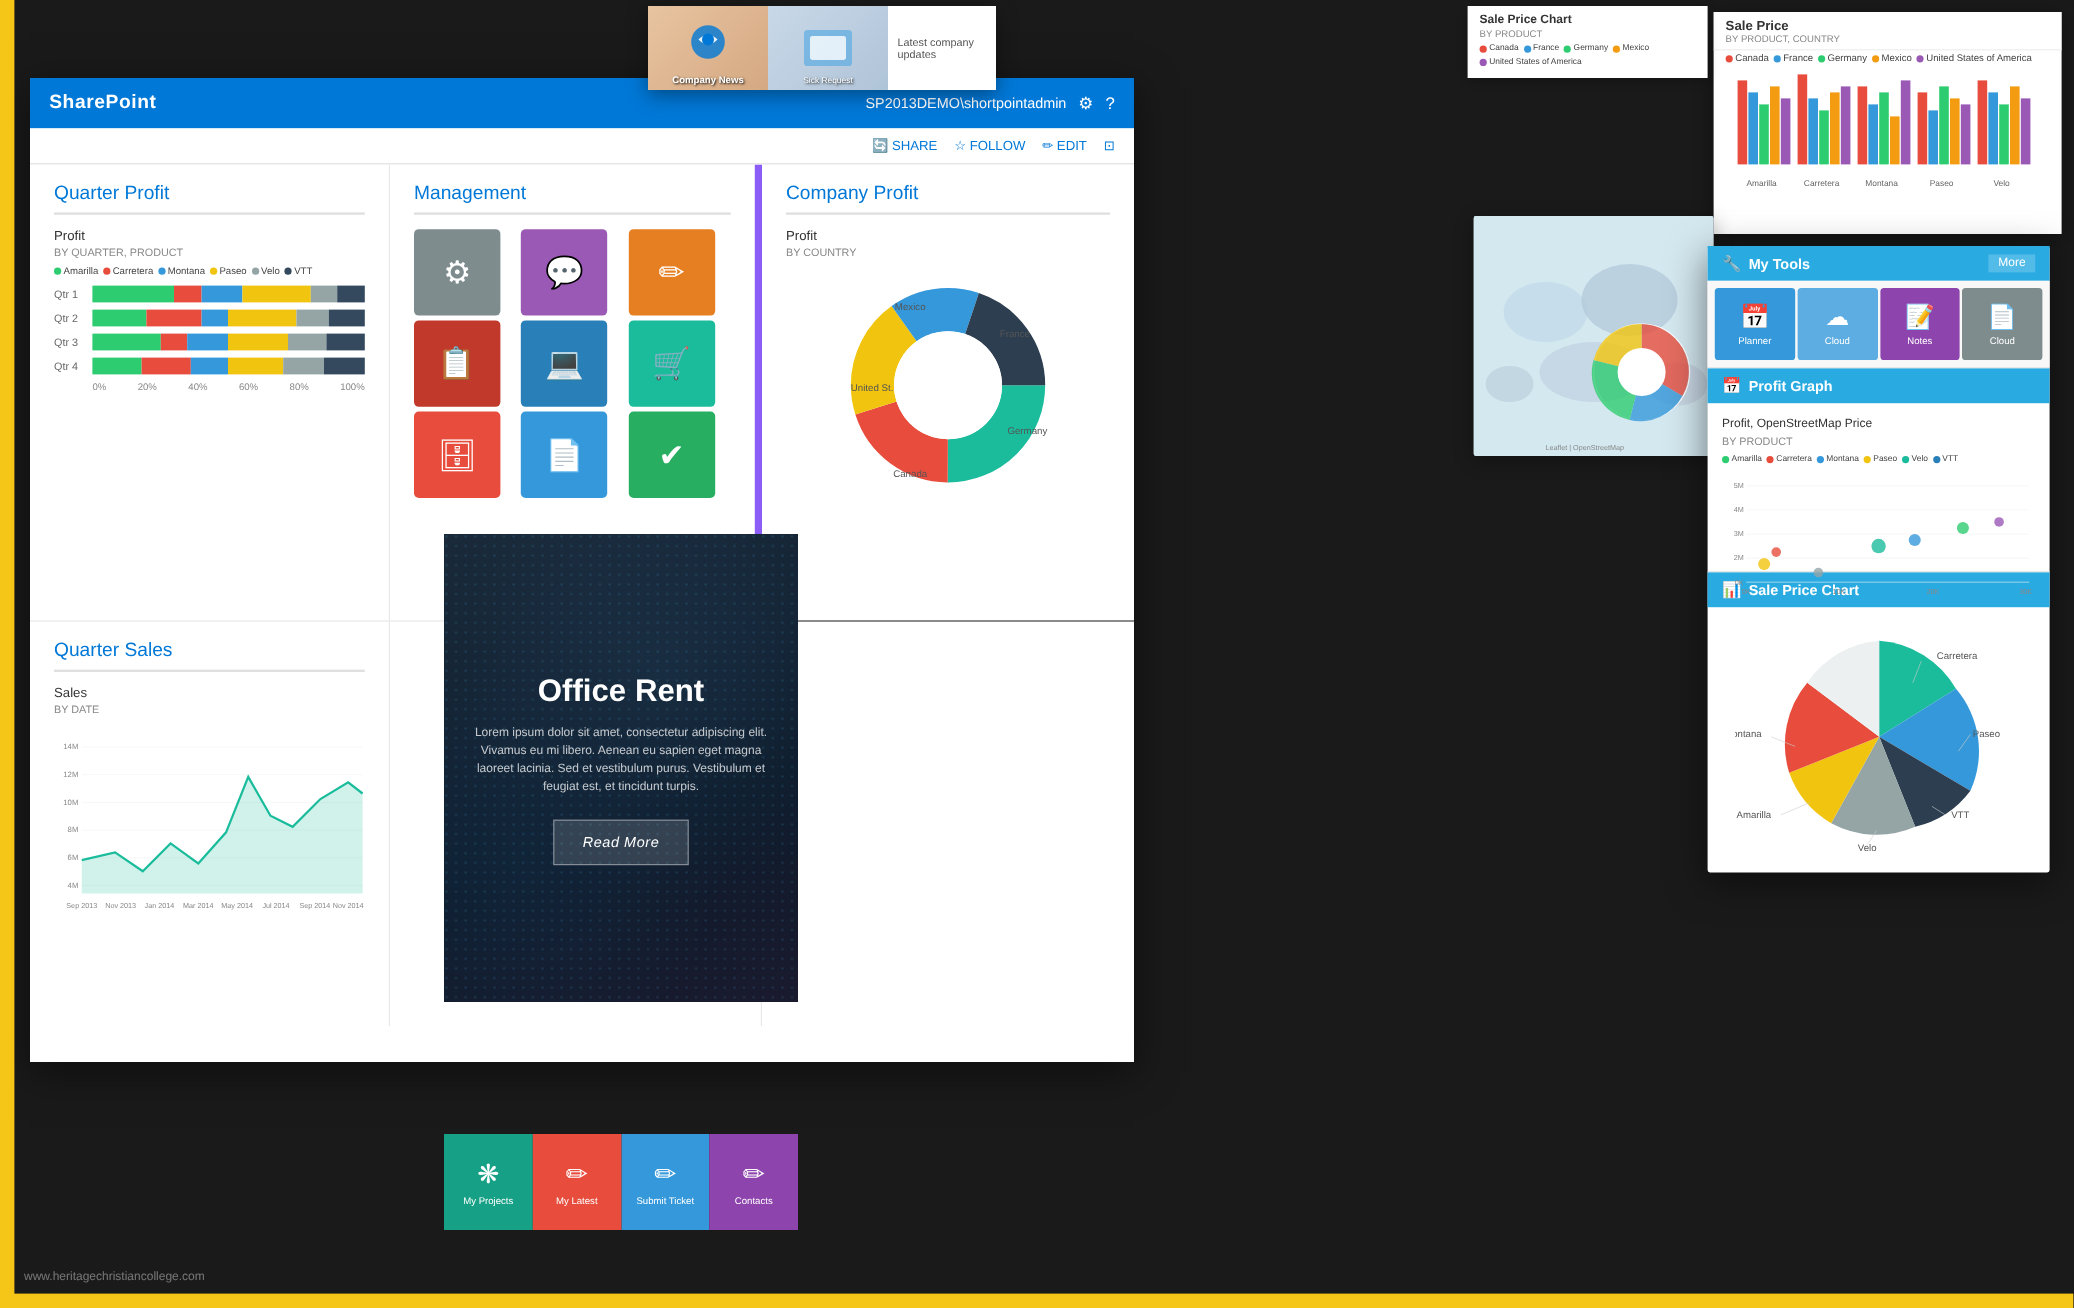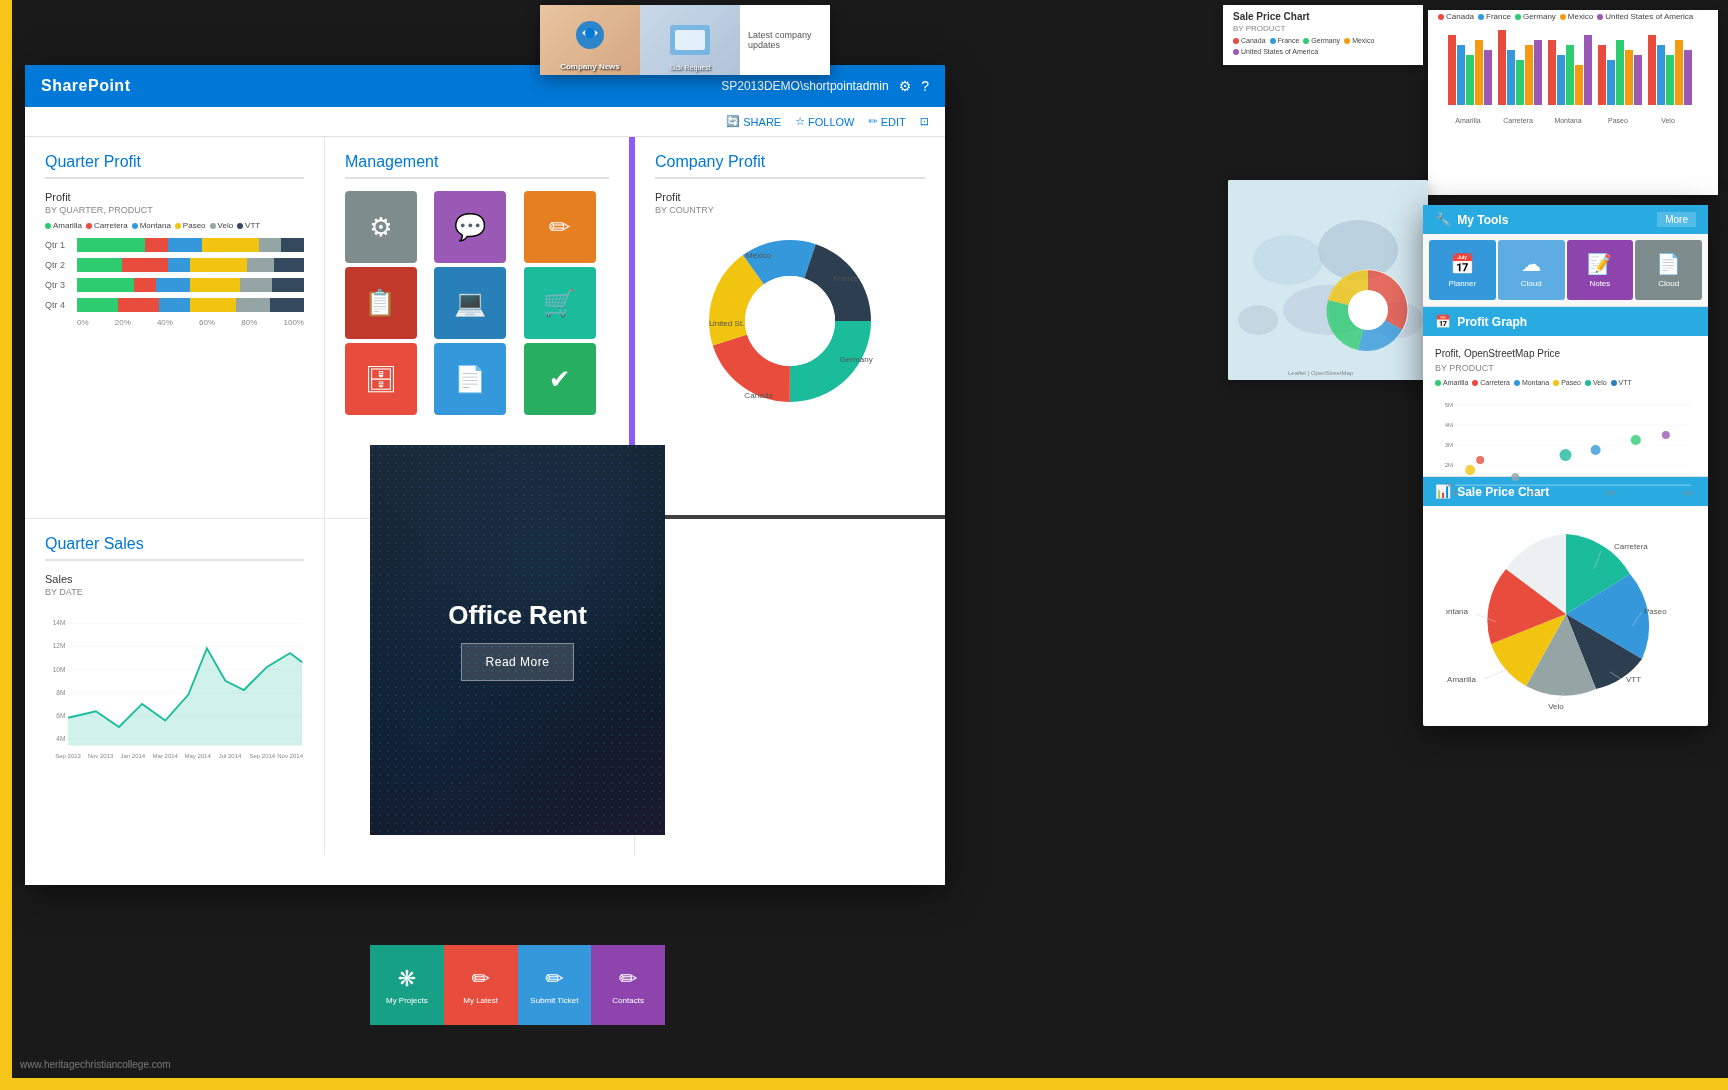--- a/index.html
+++ b/index.html
@@ -218,21 +218,21 @@
       align-items: center;
       justify-content: center;
       border-radius: 4px;
       font-size: 26px;
       color: white;
     }
 
     
     .section-company-profit {
       padding: 16px 20px;
-      border-bottom: 4px solid #404040;
+      border-bottom: 1px solid #404040;
     }
 
     
     .donut-wrapper {
       display: flex;
       align-items: center;
       justify-content: center;
       padding: 10px 0;
     }
     .donut-svg {
@@ -296,20 +296,21 @@
     .read-more-btn {
       background: rgba(255,255,255,0.15);
       border: 1px solid rgba(255,255,255,0.4);
       color: white;
       padding: 11px 24px;
       font-size: 12px;
       cursor: pointer;
       position: relative;
       z-index: 1;
       letter-spacing: 0.5px;
+      font-style: italic;
     }
 
     
     .bottom-icons-bar {
       position: absolute;
       left: 370px;
       bottom: 65px;
       width: 295px;
       height: 80px;
       display: grid;
@@ -534,20 +535,24 @@
       z-index: 20;
     }
   </style>
 </head>
 <body>
 
 <div class="yellow-border-left"></div>
 <div class="yellow-border-bottom"></div>
 
 <div class="top-bar-chart">
+  <div class="top-bar-header">
+    <div class="top-bar-title">Sale Price</div>
+    <div class="top-bar-subtitle">BY PRODUCT, COUNTRY</div>
+  </div>
   <div class="top-bar-legend">
     <span class="legend-item">
       <span class="legend-dot" style="background:#e74c3c"></span>
       <span>Canada</span>
     </span>
     <span class="legend-item">
       <span class="legend-dot" style="background:#3498db"></span>
       <span>France</span>
     </span>
     <span class="legend-item">
@@ -849,20 +854,21 @@
 
   <svg style="position:absolute;top:0;left:0;width:100%;height:100%;opacity:0.15;" viewBox="0 0 295 390">
     <defs>
       <pattern id="dots" x="0" y="0" width="8" height="8" patternUnits="userSpaceOnUse">
         <circle cx="2" cy="2" r="1" fill="#4fc3f7"></circle>
       </pattern>
     </defs>
     <rect width="295" height="390" fill="url(#dots)"></rect>
   </svg>
   <div class="office-rent-title">Office Rent</div>
+  <div class="office-rent-text">Lorem ipsum dolor sit amet, consectetur adipiscing elit. Vivamus eu mi libero. Aenean eu sapien eget magna laoreet lacinia. Sed et vestibulum purus. Vestibulum et feugiat est, et tincidunt turpis.</div>
   <button class="read-more-btn">Read More</button>
 </div>
 
 <div class="bottom-icons-bar">
   <div class="bottom-icon-tile" style="background:#16a085">
     <span class="bottom-icon-symbol">❋</span>
     <span>My Projects</span>
   </div>
   <div class="bottom-icon-tile" style="background:#e74c3c">
     <span class="bottom-icon-symbol">✏</span>

